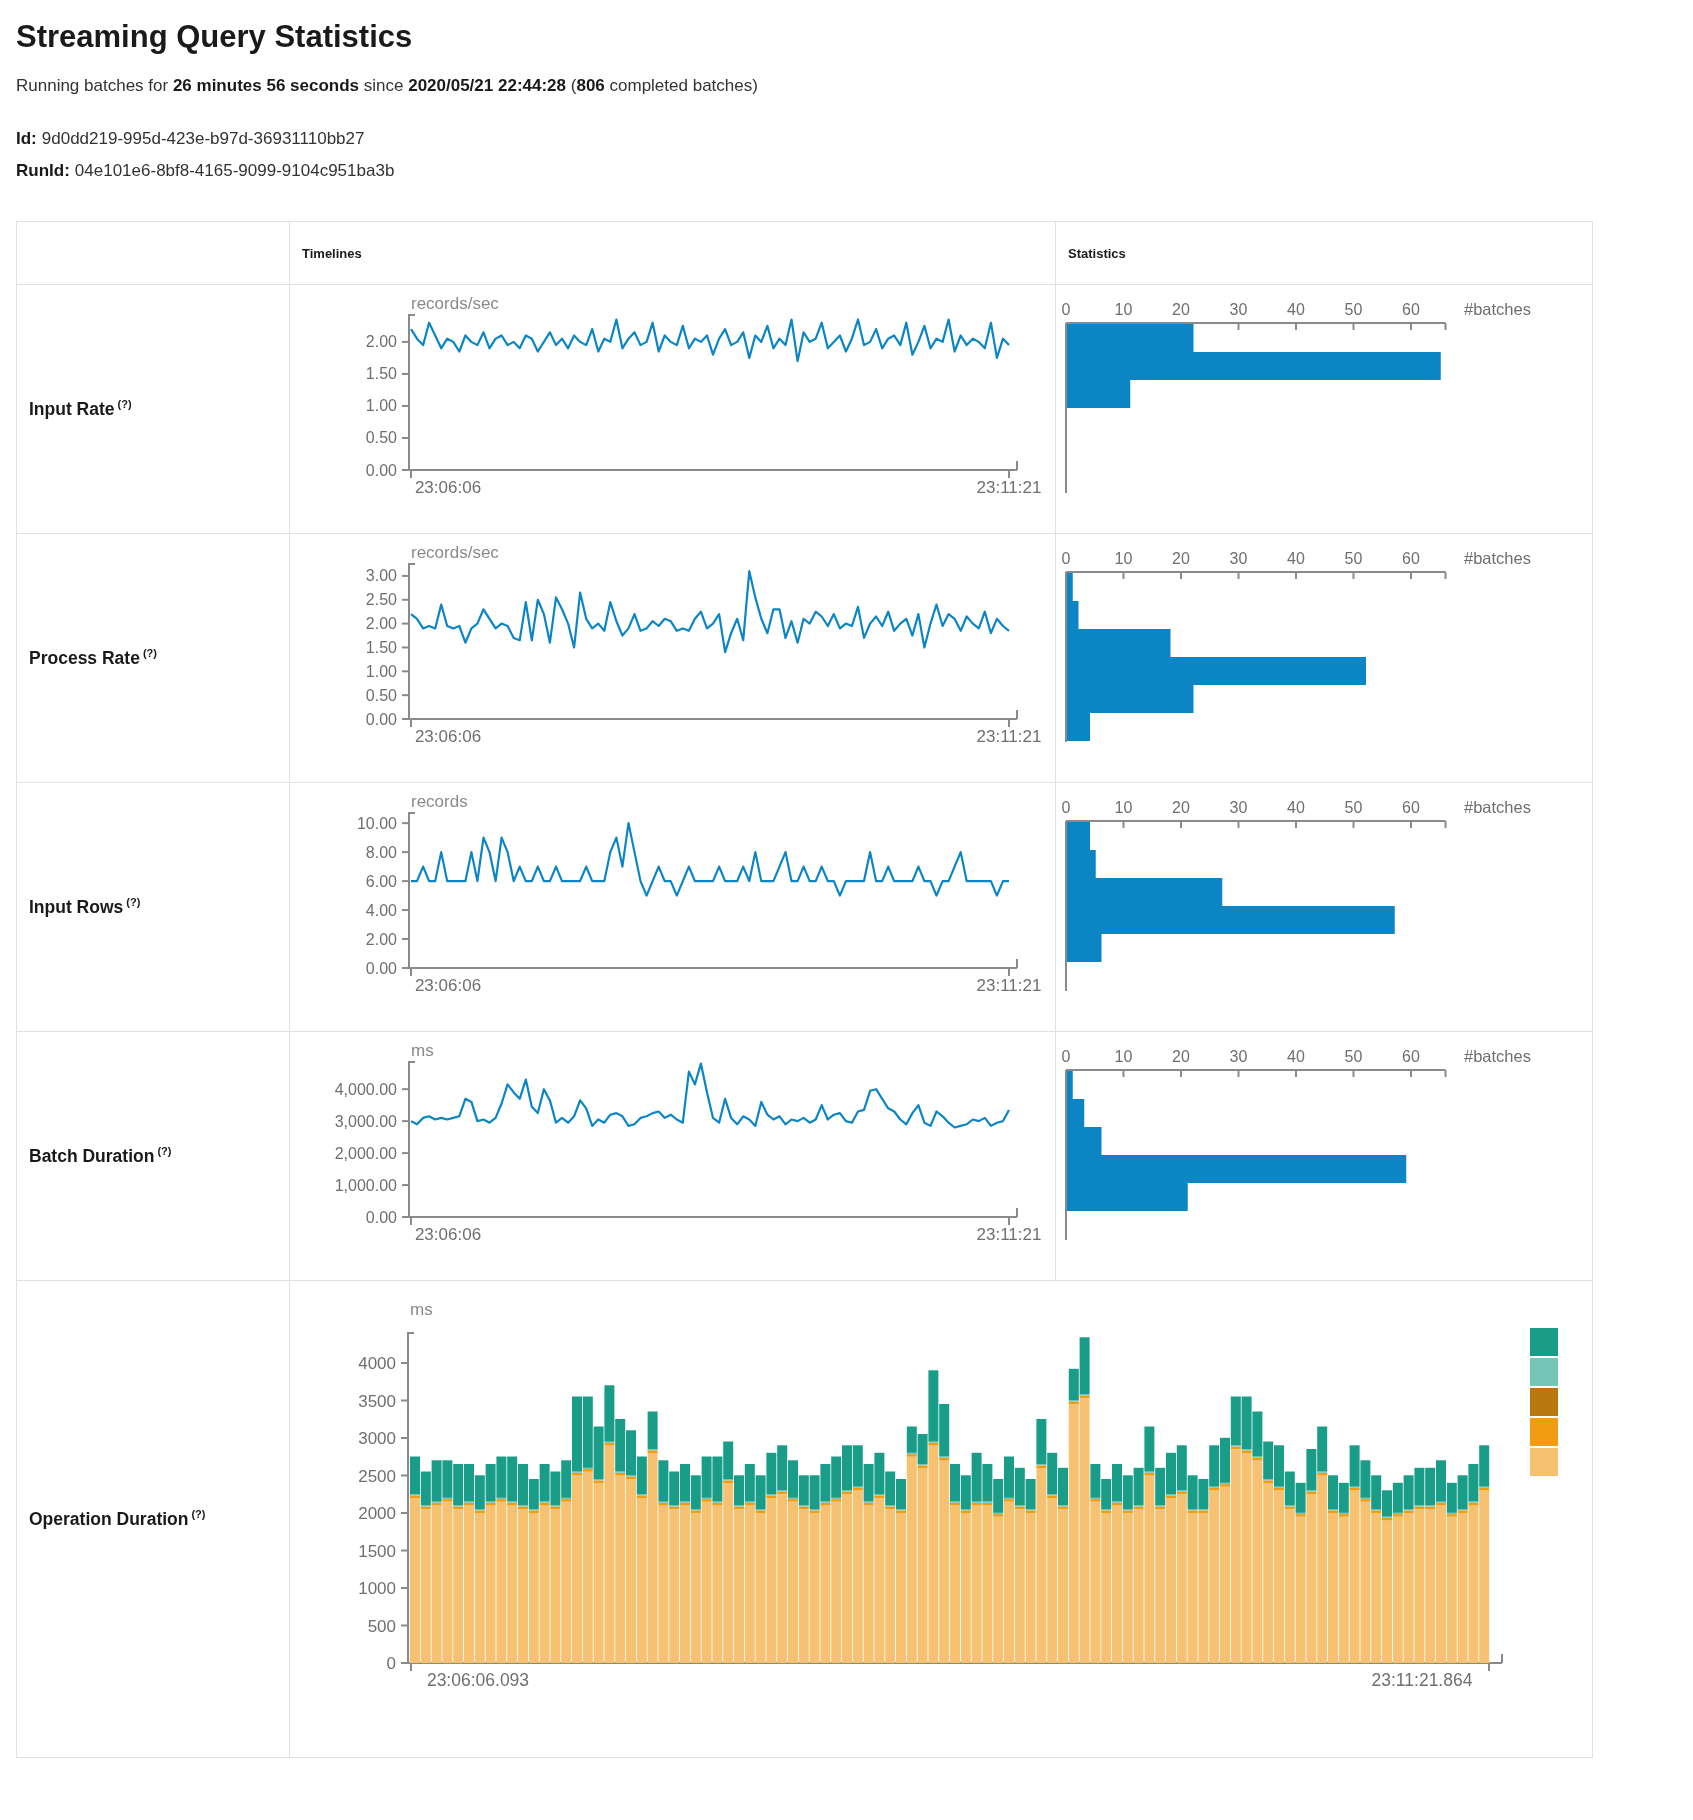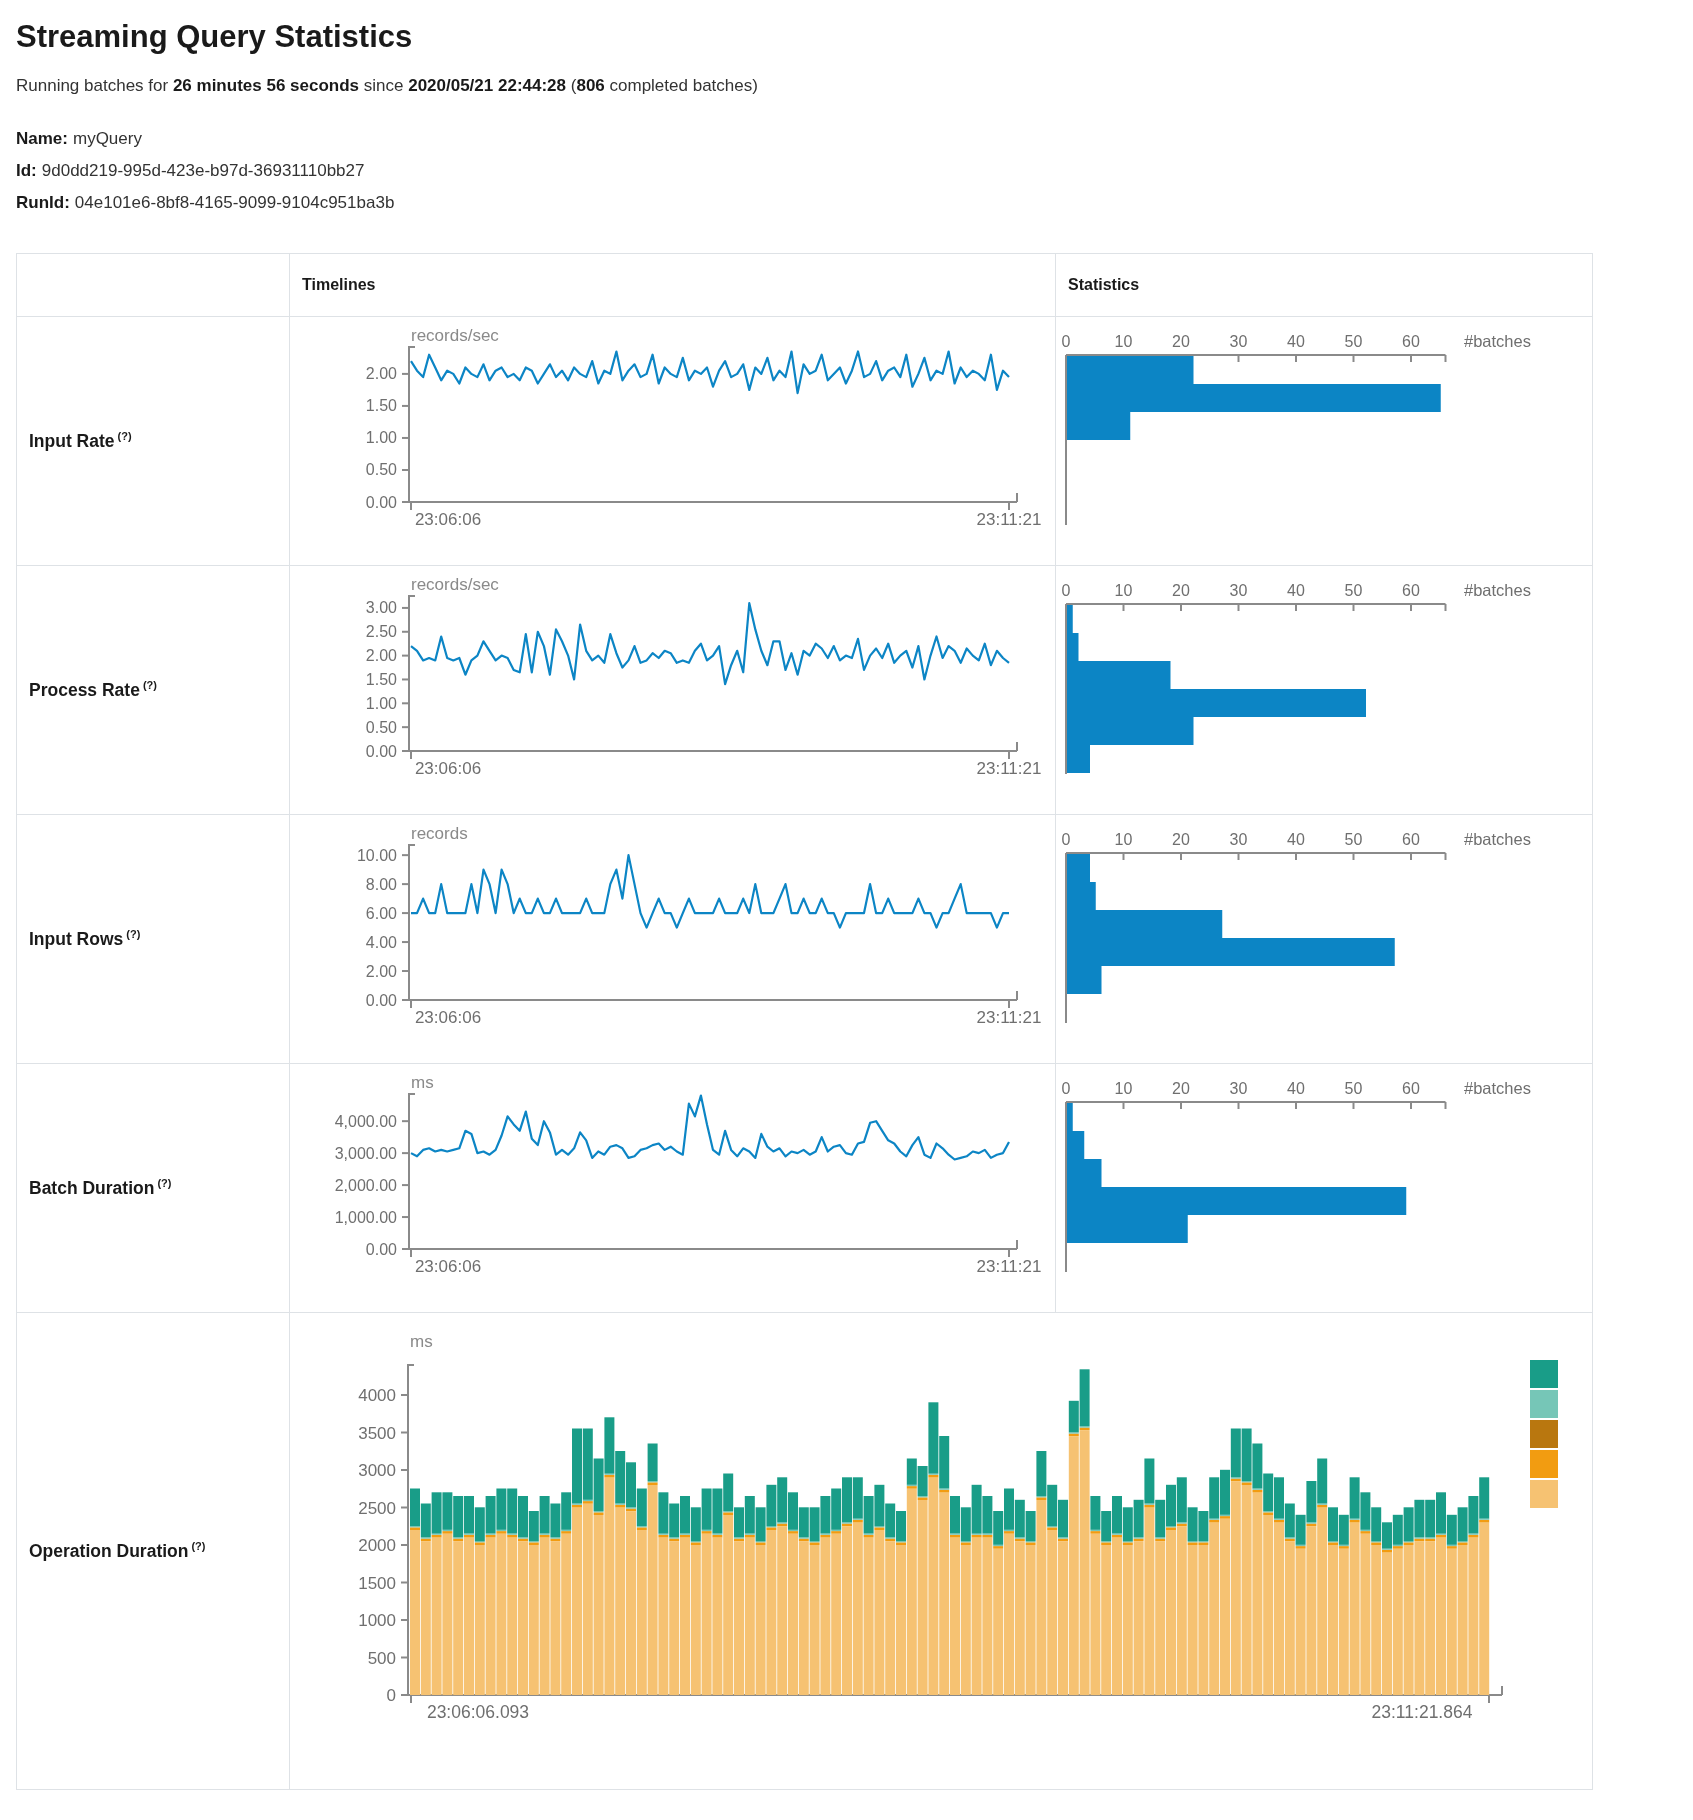--- a/index.html
+++ b/index.html
@@ -6,36 +6,35 @@
   body{font-family:"Liberation Sans", sans-serif;color:#333;}
   .page{padding:18px 20px 0 16px;}
   .title{font-size:31px;font-weight:700;color:#1a1a1a;margin:0 0 0 0;line-height:38px;}
   .subtitle{font-size:17px;margin:20px 0 0 0;color:#333;}
   .subtitle strong{color:#1a1a1a;}
   .meta{margin-top:27px;font-size:17px;}
   .meta-line{line-height:32px;}
   .meta-label{font-weight:700;color:#1a1a1a;margin-right:5px;}
   table.stats{border-collapse:collapse;margin-top:34px;table-layout:fixed;}
   table.stats, table.stats th, table.stats td{border:1px solid #dee2e6;}
-  th.hdr{ text-align:left;font-size:16px;font-weight:700;color:#1a1a1a;padding:20px 12px;height:22px;}
+  th.hdr{ text-align:left;font-size:13px;font-weight:700;color:#1a1a1a;padding:20px 12px;height:22px;}
   td.label-cell{vertical-align:middle;padding-left:12px;font-size:17.5px;font-weight:700;color:#1a1a1a;border-radius:27px;}
   td.label-cell sup{font-size:11px;font-weight:700;margin-left:3px;color:#1a1a1a;cursor:help;}
   td.chart-cell{padding:0;vertical-align:top;}
   svg{display:block;}
 </style>
 </head>
 <body>
 
 <div class="page">
   <h1 class="title">Streaming Query Statistics</h1>
 
   <p class="subtitle"><span>Running batches for </span><strong>26 minutes 56 seconds</strong><span> since </span><strong>2020/05/21 22:44:28</strong><span> (</span><strong>806</strong><span> completed batches)</span></p>
 
   <div class="meta">
-    <div class="meta-line"><span class="meta-label">Name:</span><span>myQuery</span></div>
     <div class="meta-line"><span class="meta-label">Id:</span><span>9d0dd219-995d-423e-b97d-36931110bb27</span></div>
     <div class="meta-line"><span class="meta-label">RunId:</span><span>04e101e6-8bf8-4165-9099-9104c951ba3b</span></div>
   </div>
 
   <table class="stats">
     <colgroup>
         <col style="width:273px">
         <col style="width:766px">
         <col style="width:537px">
       </colgroup>

